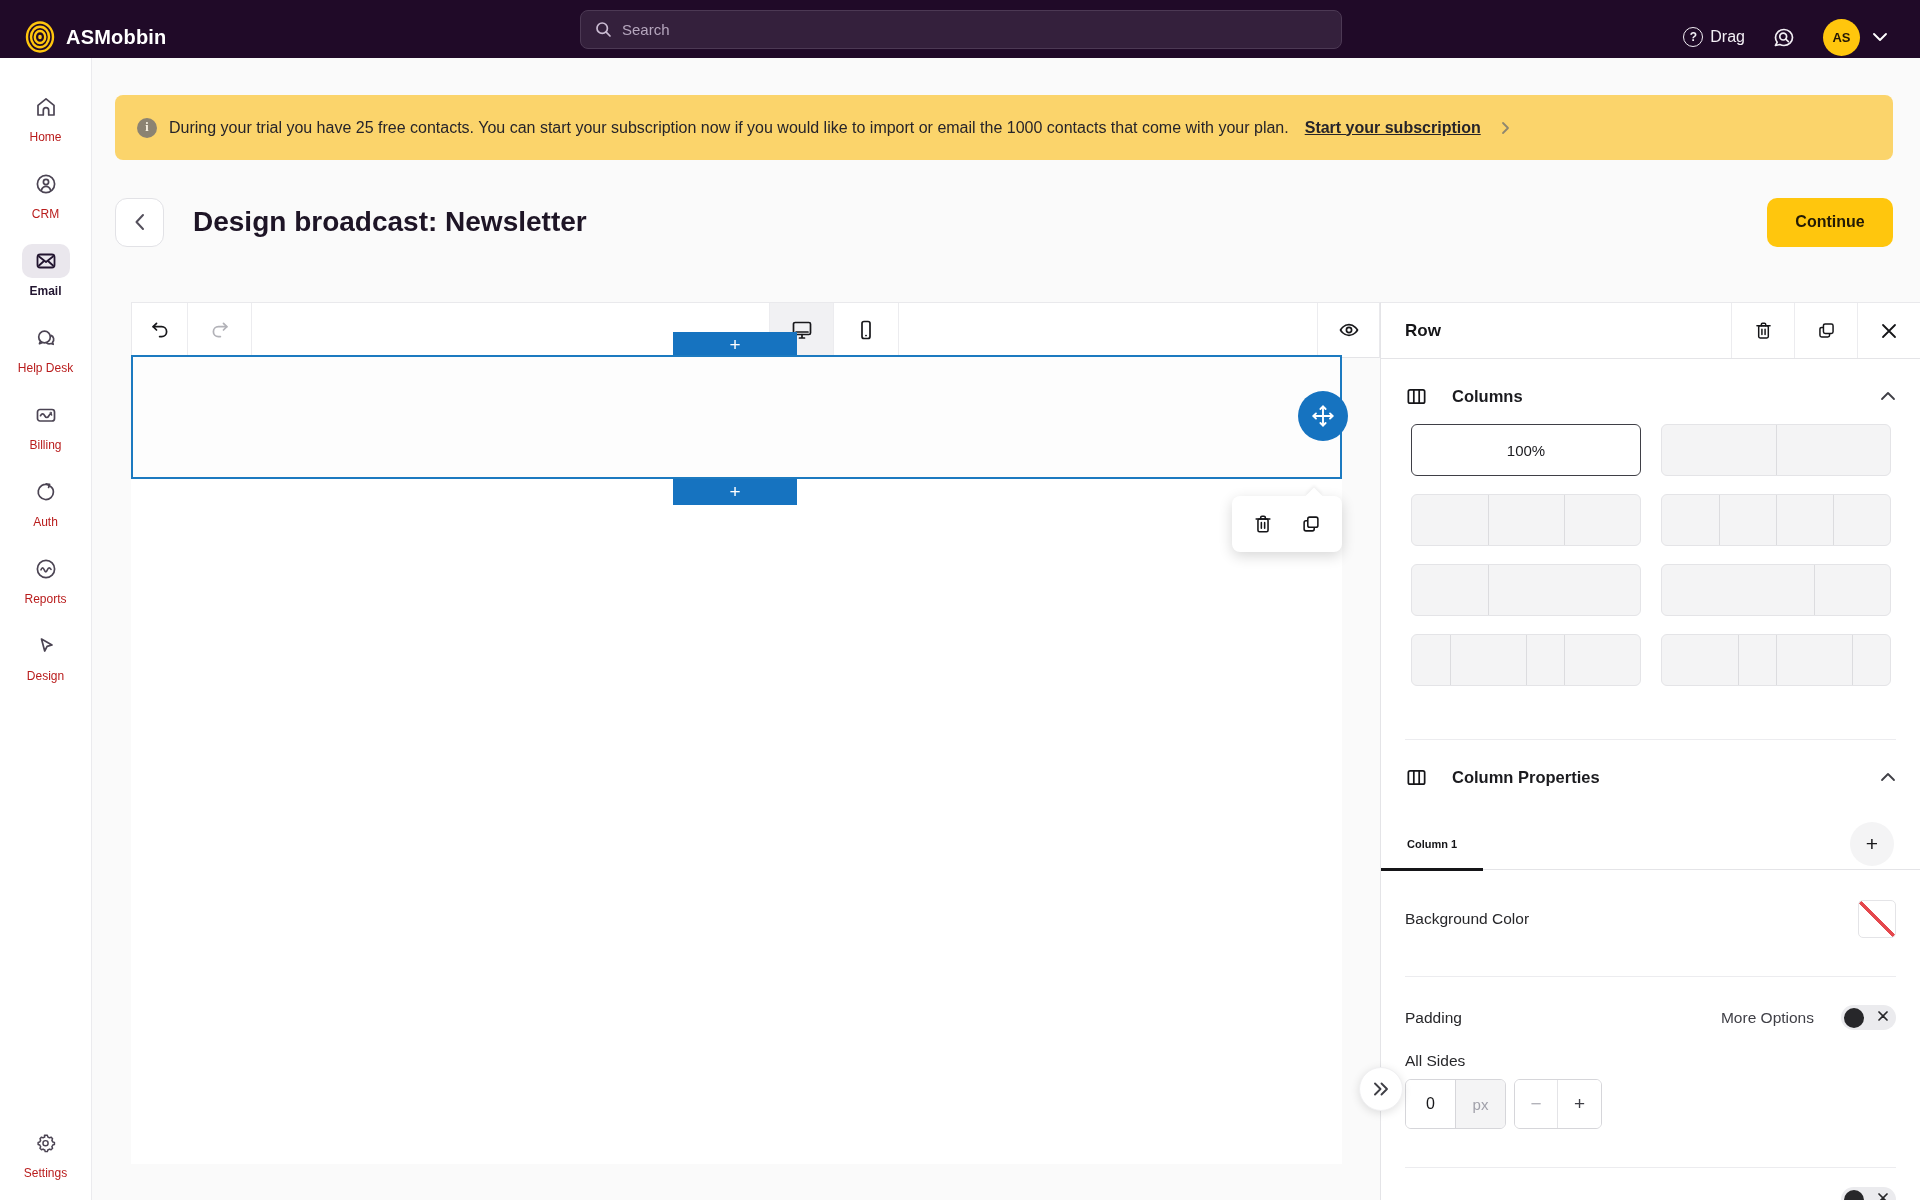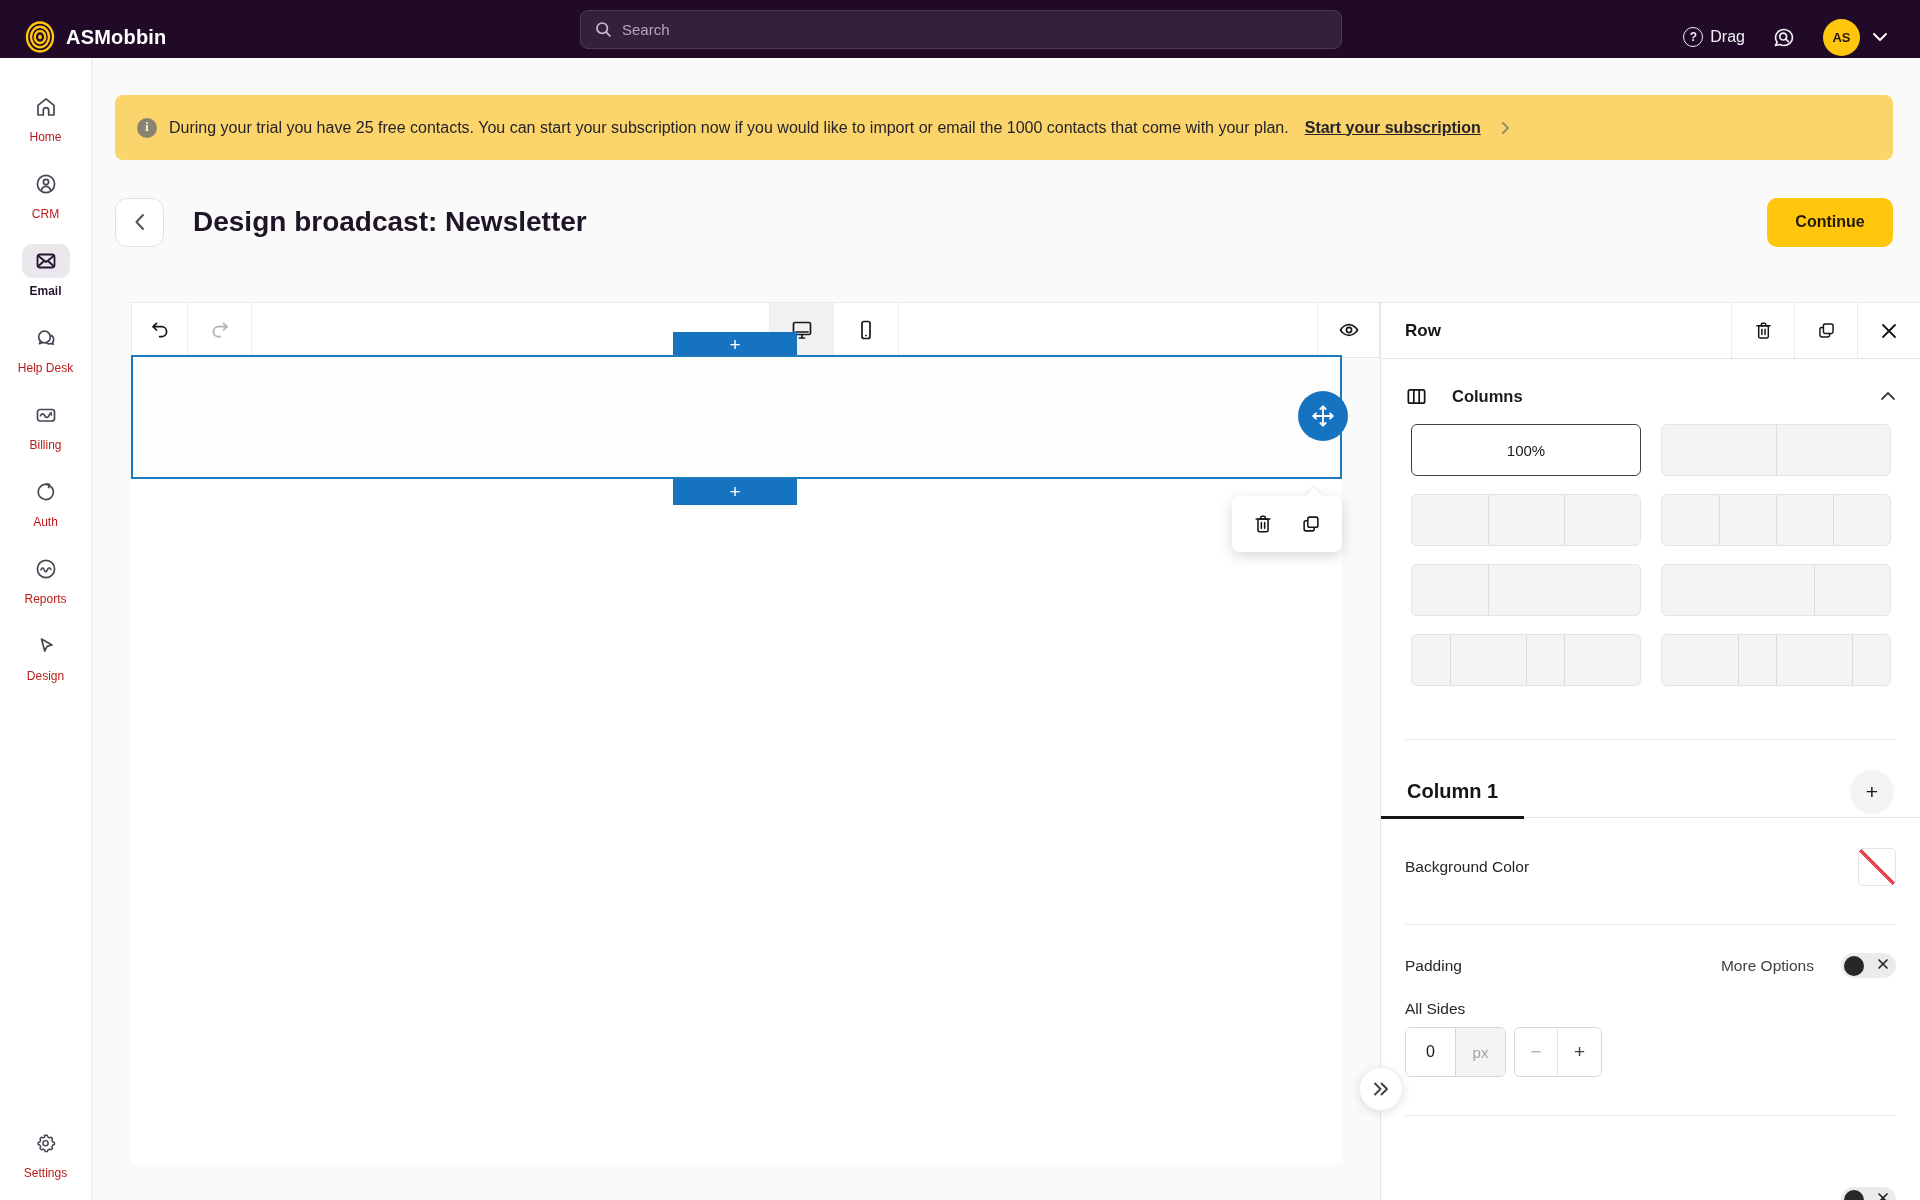--- a/index.html
+++ b/index.html
@@ -78,21 +78,21 @@
   .layout-grid { display:grid; grid-template-columns:230px 230px; grid-auto-rows:52px; column-gap:20px; row-gap:18px; padding:0 30px; margin-top:13px; }
   .layout-opt { border:1px solid #e4e4e7; background:#f4f4f5; border-radius:6px; display:flex; overflow:hidden; cursor:pointer; }
   .layout-opt.selected { background:#fff; border:1.5px solid #3f3f46; align-items:center; justify-content:center; }
   .layout-opt .cell { height:100%; }
   .layout-opt .cell + .cell { border-left:1px solid #dcdcdf; }
   .sel-label { font-size:15px; color:#1b1b1f; }
   .divider { height:1px; background:#ececef; margin:0 24px; }
   .d1 { margin-top:53px; }
   .d3 { margin-top:38px; }
   .tabs-row { position:relative; margin-top:26px; height:52px; border-bottom:1px solid #e4e4e7; display:flex; align-items:center; }
-  .tab { position:relative; height:100%; display:flex; align-items:center; margin-left:24px; padding:0 2px; font-size:20px; font-weight:600; color:#151518; cursor:pointer; }
+  .tab { position:relative; height:100%; display:flex; align-items:center; margin-left:24px; padding:0 2px; font-size:11px; font-weight:600; color:#151518; cursor:pointer; }
   .tab::after { content:""; position:absolute; left:-24px; right:-24px; bottom:-2px; height:3px; background:#151518; }
   .tab-add { position:absolute; right:26px; top:4px; width:44px; height:44px; border-radius:50%; background:#f4f4f5; border:none; font-size:21px; color:#18181b; cursor:pointer; display:flex; align-items:center; justify-content:center; }
   .prop-row { display:flex; align-items:center; padding:0 24px; margin-top:30px; }
   .prop-label { font-size:15.5px; color:#27272a; }
   .swatch-none { margin-left:auto; width:38px; height:38px; border:1px solid #e4e4e7; border-radius:5px; background:linear-gradient(to top right, #fff 47%, #e5484d 47%, #e5484d 53%, #fff 53%); cursor:pointer; }
   .padding-row { margin-top:28px; }
   .more-options { margin-left:auto; display:flex; align-items:center; gap:27px; }
   .mo-label { font-size:15.5px; color:#3f3f46; }
   .toggle { width:55px; height:25px; border-radius:13px; background:#ebebee; position:relative; cursor:pointer; }
   .toggle .knob { position:absolute; left:3px; top:2.5px; width:20px; height:20px; border-radius:50%; background:#27272a; }
@@ -422,20 +422,34 @@
           <div class="layout-opt">
               <span class="cell" style="width: 33.3%;"></span>
               <span class="cell" style="width: 16.7%;"></span>
               <span class="cell" style="width: 33.3%;"></span>
               <span class="cell" style="width: 16.7%;"></span>
             </div>
         </div>
 
         <div class="divider d1"></div>
 
+        <div class="section-head">
+          <span>
+            <svg width="23" height="23" viewBox="0 0 24 24" fill="none" stroke="#151518" stroke-width="1.8">
+                <rect x="3.5" y="5" width="17" height="14" rx="1.8"></rect>
+                <path d="M9.2 5v14M14.8 5v14"></path>
+              </svg>
+          </span>
+          <span class="section-title">Column Properties</span>
+          <span class="section-chevron">
+            <svg width="16" height="10" viewBox="0 0 16 10">
+                <path d="M2 8l6-6 6 6" fill="none" stroke="#3f3f46" stroke-width="1.8" stroke-linecap="round" stroke-linejoin="round"></path>
+              </svg>
+          </span>
+        </div>
 
         <div class="tabs-row">
           <span class="tab">Column 1</span>
           <button class="tab-add">+</button>
         </div>
 
         <div class="prop-row">
           <span class="prop-label">Background Color</span>
           <span class="swatch-none"></span>
         </div>

